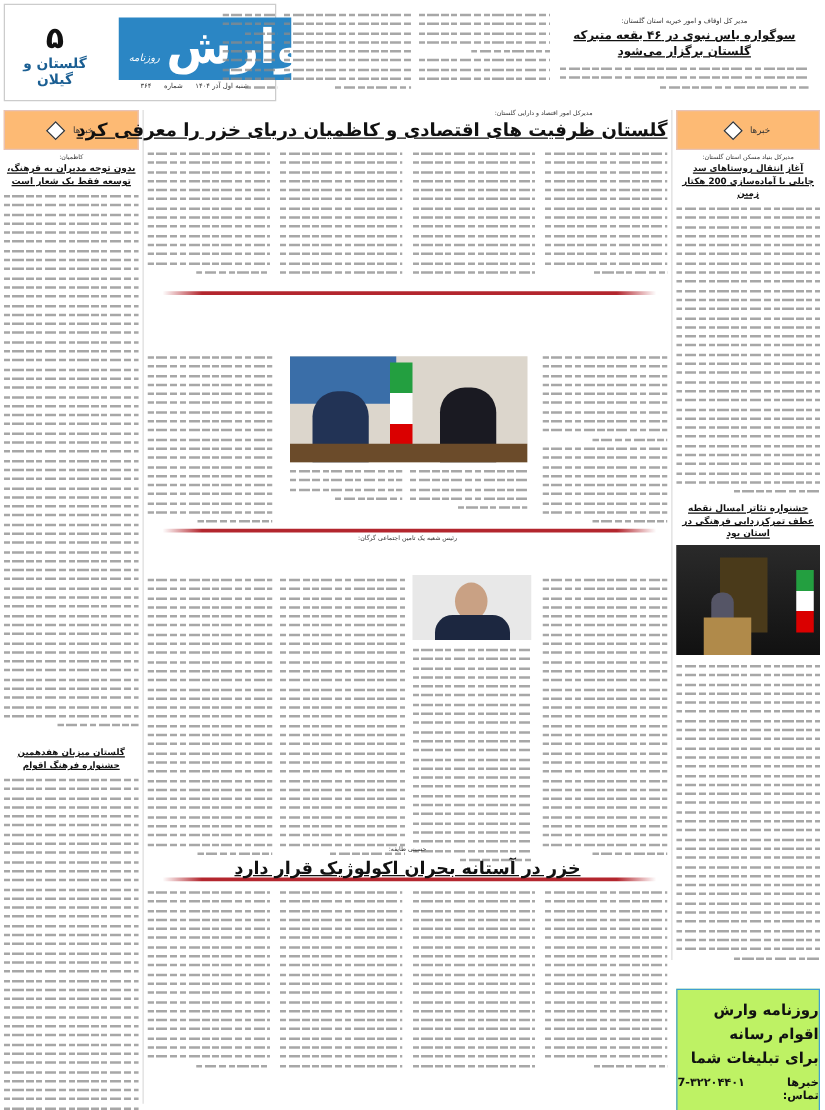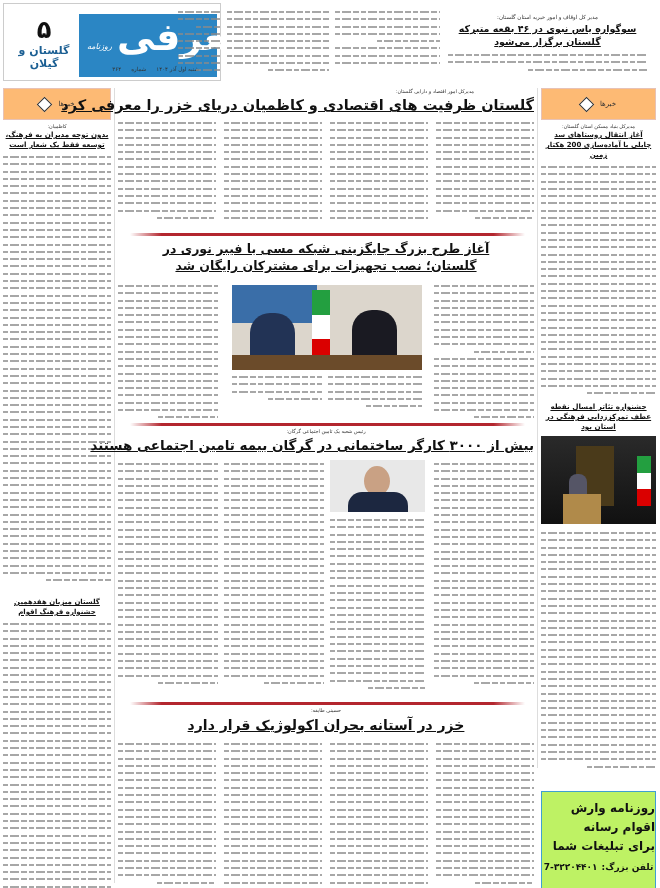--- a/index.html
+++ b/index.html
@@ -15,23 +15,23 @@
   .redline { height: 3px; background: linear-gradient(90deg, rgba(180,40,50,0) 0%, #b3262e 8%, #b3262e 92%, rgba(180,40,50,0) 100%); }
   .news-box { background: #fdba74; border: 1px solid #e7c2b6; height: 32px; display: flex; align-items: center; justify-content: center; gap: 8px; font-size: 7px; color: #333; }
   .diamond { width: 11px; height: 11px; border: 1.2px solid #333; transform: rotate(45deg); background: #fff; }
   .photo { overflow: hidden; }
   .masthead-blue { background: #2b86c4; }
 </style>
 </head>
 <body>
 
 <div class="abs" style="left:3px;top:3px;width:218px;height:78px;border:1px solid #ccc;background:#fff;">
-  <div class="abs masthead-blue" style="left:75px;top:10px;width:138px;height:63px;">
+  <div class="abs masthead-blue" style="left:91px;top:10px;width:138px;height:50px;">
     <span class="abs" style="left:8px;top:28px;font-size:8px;color:#fff;font-style:italic;">روزنامه</span>
-    <span class="abs" style="left:38px;top:-2px;font-size:38px;font-weight:bold;color:#fff;line-height:50px;">معرفی</span>
+    <span class="abs" style="left:38px;top:-2px;font-size:38px;font-weight:bold;color:#fff;line-height:50px;">وارش</span>
   </div>
   <div class="abs" style="left:25px;top:12px;width:30px;text-align:center;font-size:24px;font-weight:bold;color:#111;">۵</div>
   <div class="abs" style="left:4px;top:40px;width:72px;text-align:center;font-size:11px;font-weight:bold;color:#1b5f93;">گلستان و گیلان</div>
   <div class="abs" style="left:20px;top:62px;width:175px;display:flex;gap:10px;font-size:5.5px;color:#333;direction:rtl;">
     <span>شنبه اول آذر ۱۴۰۴</span>
     <span>شماره</span>
     <span>۳۶۴</span>
   </div>
 </div>
 
@@ -344,21 +344,20 @@
         <div class="line"></div>
         <div class="line"></div>
         <div class="line short"></div>
       </div>
   </div>
 </div>
 
 <div class="abs redline" style="left:130px;top:233px;width:395px;"></div>
 
 <div class="abs" style="left:118px;top:240px;width:416px;height:185px;">
-  <div class="headline" style="font-size:12.5px;line-height:17px;margin:0 20px 6px;">آغاز طرح بزرگ جایگزینی شبکه مسی با فیبر نوری در گلستان؛ نصب تجهیزات برای مشترکان رایگان شد</div>
   <div class="col-text abs" style="right:0;top:42px;width:100px;height:140px;">
     <div class="line"></div>
       <div class="line"></div>
       <div class="line"></div>
       <div class="line"></div>
       <div class="line"></div>
       <div class="line"></div>
       <div class="line"></div>
       <div class="line"></div>
       <div class="line"></div>
@@ -413,21 +412,20 @@
       <div class="line"></div>
       <div class="line"></div>
       <div class="line short"></div>
   </div>
 </div>
 
 <div class="abs redline" style="left:130px;top:423px;width:395px;"></div>
 
 <div class="abs" style="left:118px;top:428px;width:416px;height:268px;">
   <div class="kicker" style="font-size:5px;">رئیس شعبه یک تامین اجتماعی گرگان:</div>
-  <div class="headline" style="font-size:13.5px;line-height:19px;margin:2px 0 5px;white-space:nowrap;">بیش از ۳۰۰۰ کارگر ساختمانی در گرگان بیمه تامین اجتماعی هستند</div>
   <div class="col-text abs" style="right:0;top:32px;width:100px;height:232px;">
     <div class="line"></div>
       <div class="line"></div>
       <div class="line"></div>
       <div class="line"></div>
       <div class="line"></div>
       <div class="line"></div>
       <div class="line"></div>
       <div class="line"></div>
       <div class="line"></div>
@@ -547,21 +545,21 @@
       <div class="line"></div>
       <div class="line"></div>
       <div class="line"></div>
       <div class="line"></div>
       <div class="line short"></div>
   </div>
 </div>
 
 <div class="abs redline" style="left:130px;top:702px;width:395px;"></div>
 
-<div class="abs" style="left:118px;top:707px;width:416px;height:178px;">
+<div class="abs" style="left:118px;top:677px;width:416px;height:178px;">
   <div class="kicker" style="font-size:5px;">حسینی طایفه:</div>
   <div class="headline" style="font-size:14px;line-height:20px;margin:2px 0 5px;">خزر در آستانه بحران اکولوژیک قرار دارد</div>
   <div style="display:flex;gap:8px;">
     <div class="col-text" style="flex:1;height:145px;">
         <div class="line"></div>
         <div class="line"></div>
         <div class="line"></div>
         <div class="line"></div>
         <div class="line"></div>
         <div class="line"></div>
@@ -647,16 +645,16 @@
         <div class="line short"></div>
       </div>
   </div>
 </div>
 
 <div class="abs" style="left:541px;top:775px;width:115px;height:108px;background:#bef264;border:1px solid #3f9fd1;padding-top:7px;margin-top:16px;">
   <div style="font-size:12px;font-weight:bold;color:#111;line-height:19px;">روزنامه وارش</div>
   <div style="font-size:12px;font-weight:bold;color:#111;line-height:19px;">اقوام رسانه</div>
   <div style="font-size:12px;font-weight:bold;color:#111;line-height:19px;">برای تبلیغات شما</div>
   <div style="font-size:9px;font-weight:bold;color:#111;margin-top:6px;display:flex;justify-content:center;gap:4px;">
-    <span>تلفن بزرگ:</span>
+    <span>خبرها تماس:</span>
     <span>7-۳۲۲۰۴۴۰۱</span>
   </div>
 </div>
 
 </body></html>

